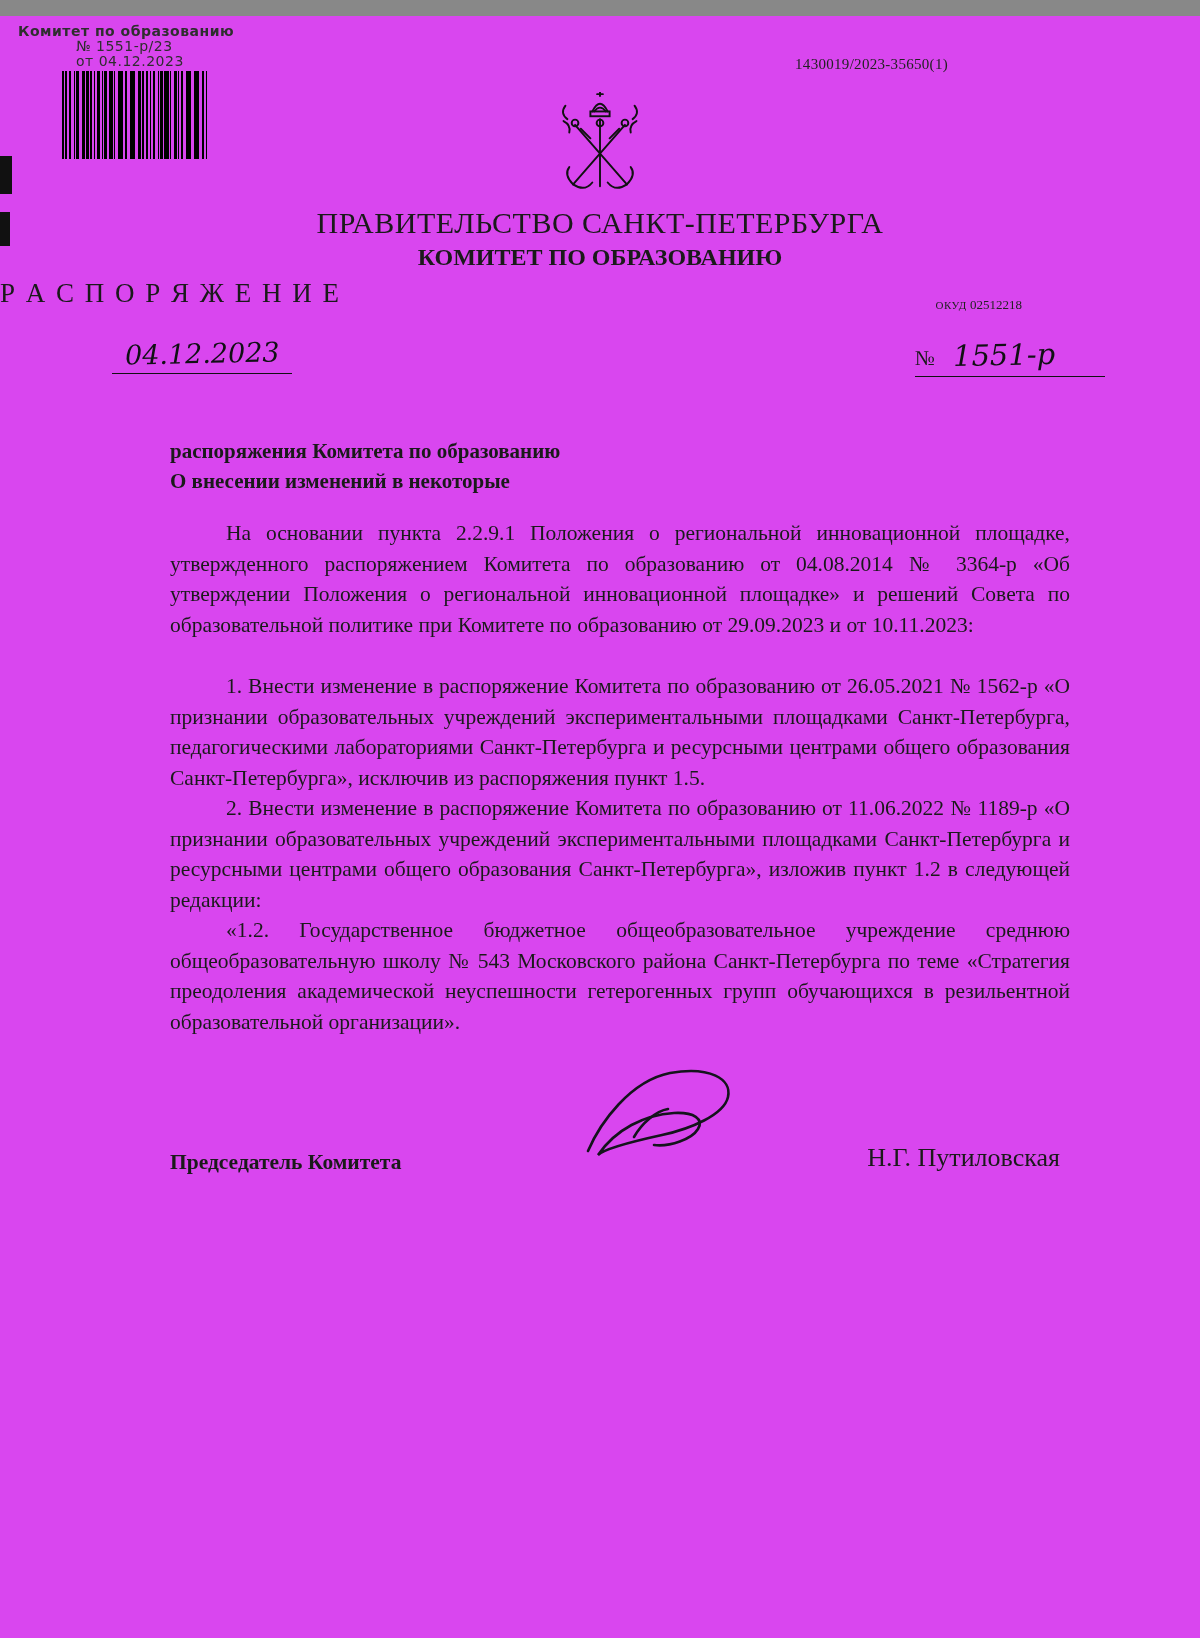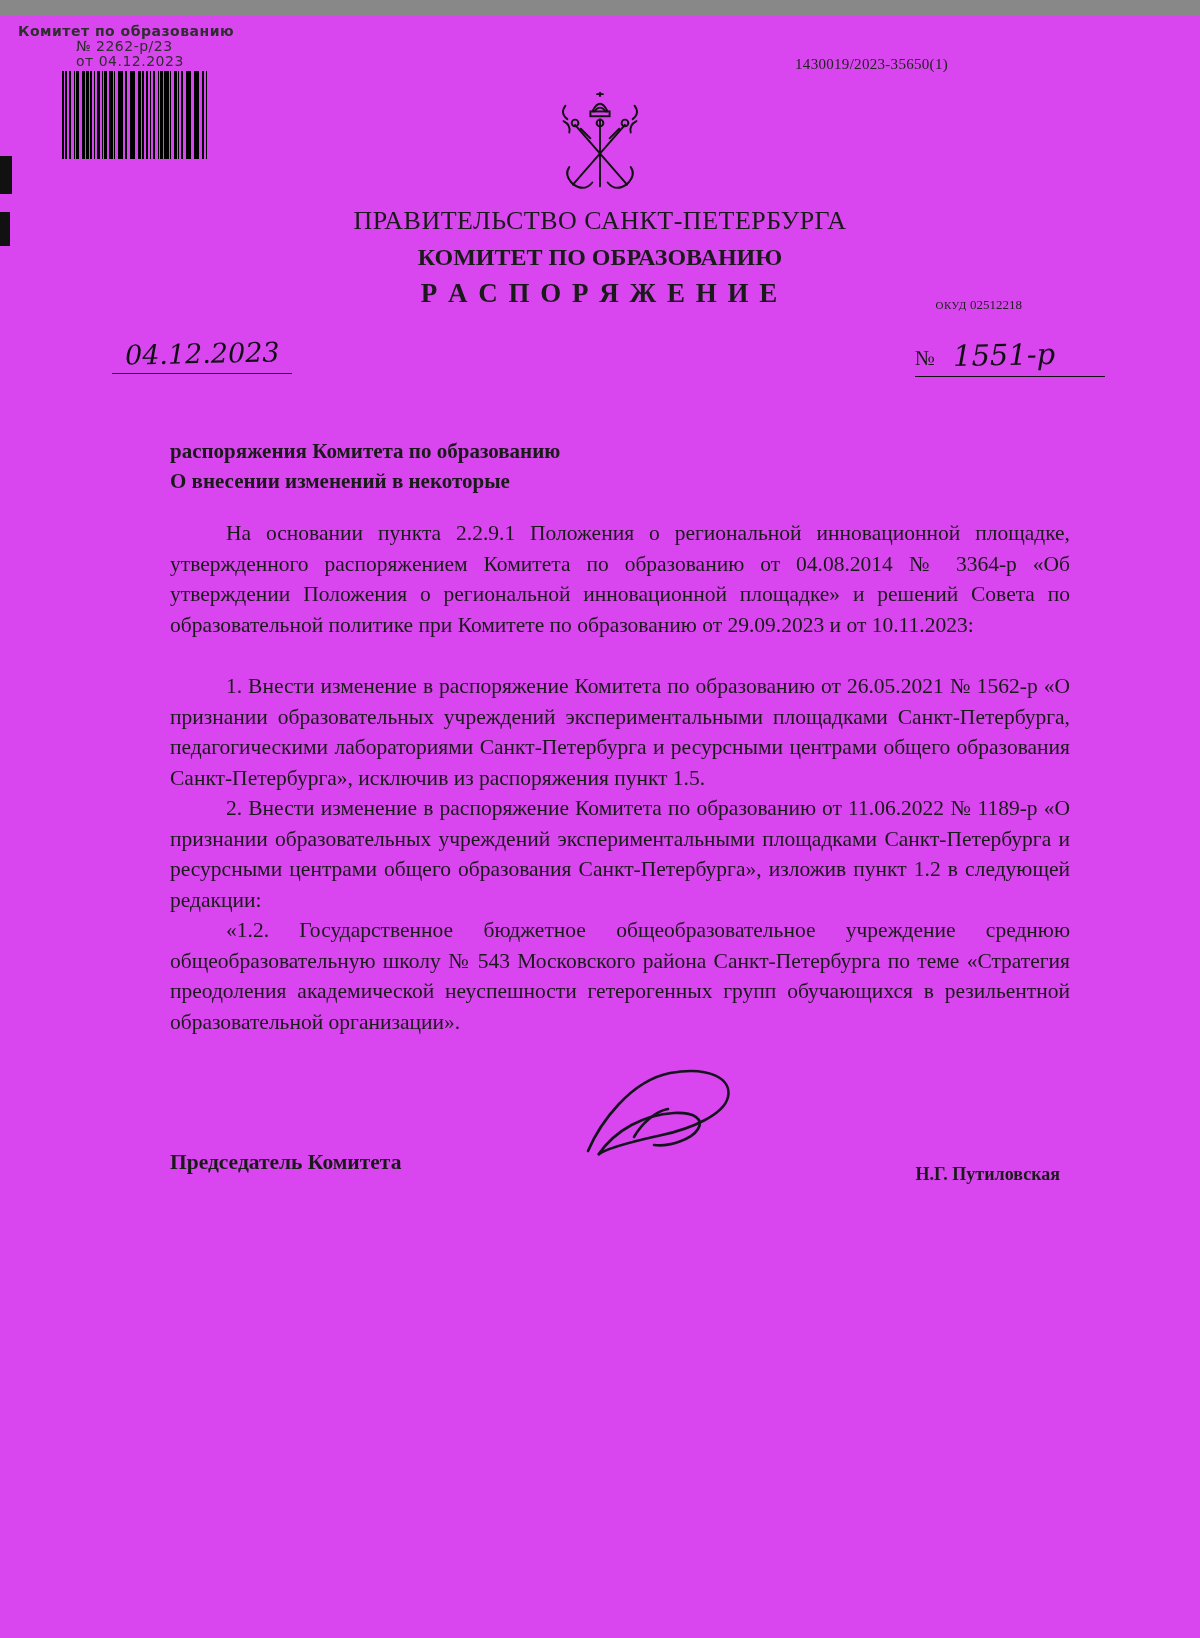--- a/index.html
+++ b/index.html
@@ -54,36 +54,36 @@
   
   .emblem {
     position: absolute;
     top: 76px; left: 50%;
     transform: translateX(-50%);
   }
   .h-gov {
     position: absolute;
     top: 190px; left: 0; right: 0;
     text-align: center;
-    font-size: 26px;
+    font-size: 30px;
     letter-spacing: 0.5px;
   }
   .h-committee {
     position: absolute;
     top: 228px; left: 0; right: 0;
     text-align: center;
     font-size: 24px;
     font-weight: bold;
   }
   .h-doctype {
     position: absolute;
     top: 262px; left: 0; right: 0;
-    text-align: center;
+    text-align: left;
     font-size: 27px;
-    font-weight: bold;
+    font-weight: normal;
     letter-spacing: 2px;
   }
   .okud {
     position: absolute;
     top: 281px; right: 178px;
     font-size: 13px;
     color: #222;
   }
   .okud .lbl { font-size: 11px; letter-spacing: 0.5px; }
 
@@ -150,37 +150,37 @@
   }
   .sign-title {
     position: absolute;
     left: 0; top: 36px;
     font-weight: bold;
     font-size: 21.5px;
     text-indent: 0;
   }
   .sign-name {
     position: absolute;
-    right: 10px; top: 48px;
-    font-weight: bold;
-    font-size: 18px;
+    right: 10px; top: 32px;
+    font-weight: normal;
+    font-size: 26px;
   }
   .sign-scribble {
     position: absolute;
     left: 400px; top: -48px;
   }
 </style>
 </head>
 <body>
 
 <div class="page">
 
   <div class="stamp">
     <div class="s1">Комитет по образованию</div>
-    <div class="s2">№ 2262-р/23</div>
+    <div class="s2">№ 1551-р/23</div>
     <div class="s3">от 04.12.2023</div>
   </div>
   <div class="barcode"></div>
   <div class="edge-mark m1"></div>
   <div class="edge-mark m2"></div>
 
   <div class="doc-ref">1430019/2023-35650(1)</div>
 
   <div class="emblem">
     <svg width="96" height="108" viewBox="0 0 100 112" fill="none" stroke="#111" stroke-width="2" stroke-linecap="round">

